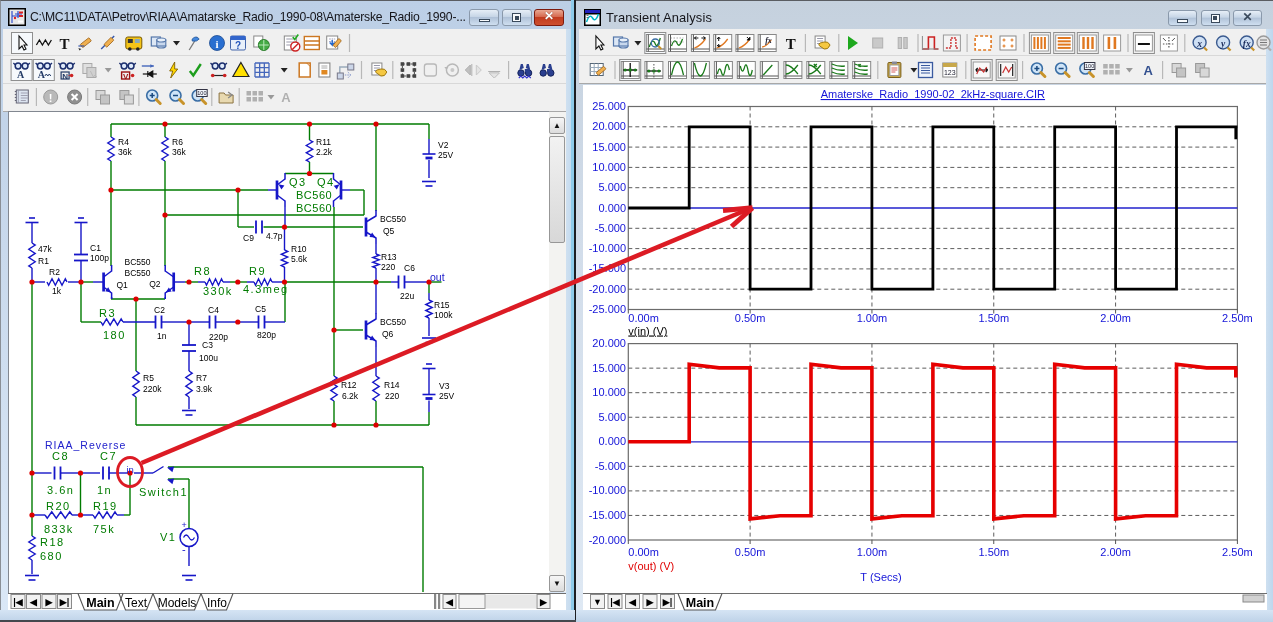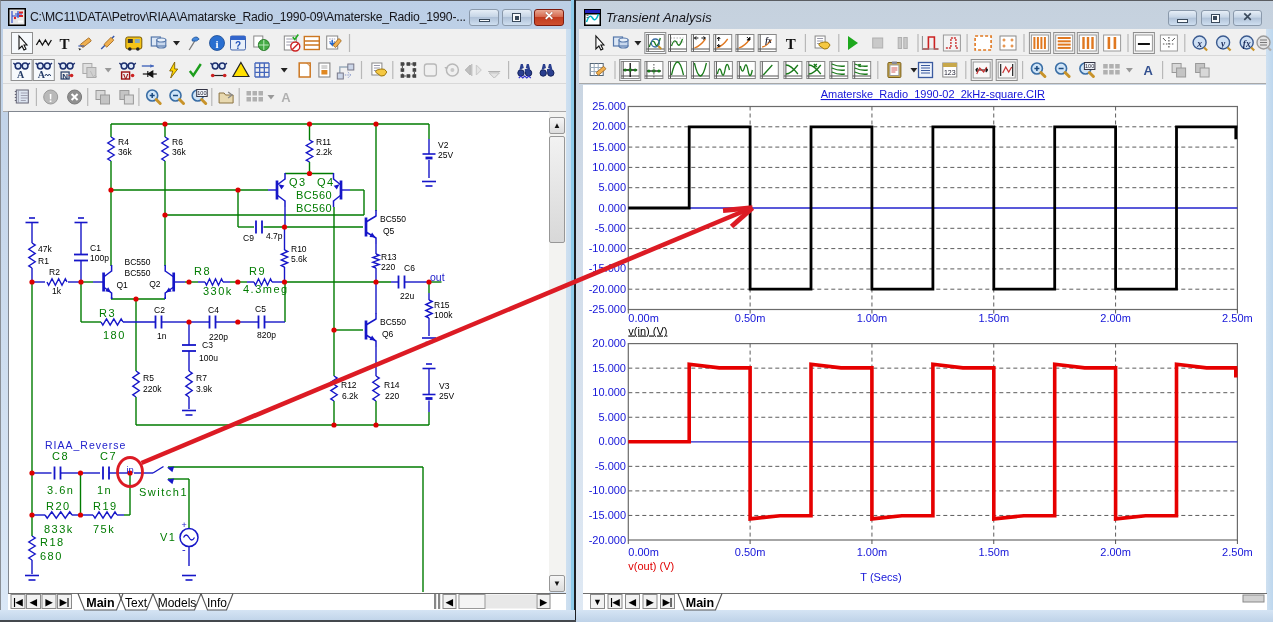--- a/index.html
+++ b/index.html
@@ -16,21 +16,21 @@
 <div class="abs" style="left:549px;top:575px;width:16px;height:17px;background:linear-gradient(180deg,#f6f6f6,#dcdcdc);border:1px solid #979797;border-radius:2px;color:#111;font-size:8px;text-align:center;line-height:15px;">▼</div>
 <svg class="abs" width="18" height="18" style="left:8px;top:8px" viewBox="0 0 18 18">
     <rect x="0" y="0" width="18" height="18" fill="#000"></rect>
     <rect x="1.5" y="1.5" width="15" height="15" fill="#e8e8e8"></rect>
     <path d="M4,3 v12 M4,8 h10 M10,3 v7 M7,6 h7" stroke="#2244cc" stroke-width="1.1" fill="none"></path>
     <rect x="11" y="3.5" width="4" height="2" fill="#dd2222"></rect>
     <rect x="11" y="7" width="4" height="2" fill="#dd2222"></rect>
     <rect x="10" y="12.5" width="5" height="2" fill="#fff"></rect>
     <circle cx="7" cy="10" r="1.2" fill="#dd2222"></circle>
   </svg>
-<div class="abs" style="left:30px;top:10px;width:442px;height:16px;font-size:12.2px;letter-spacing:-0.22px;color:#15151a;white-space:nowrap;overflow:hidden;">C:\MC11\DATA\Petrov\RIAA\Amatarske_Radio_1990-09\Amaterske_Radio_1990-...</div>
+<div class="abs" style="left:30px;top:10px;width:442px;height:16px;font-size:12.2px;letter-spacing:-0.22px;color:#15151a;white-space:nowrap;overflow:hidden;">C:\MC11\DATA\Petrov\RIAA\Amatarske_Radio_1990-08\Amaterske_Radio_1990-...</div>
 <div class="abs" style="left:469px;top:9px;width:30px;height:17px;background:linear-gradient(180deg,#e6eef7 0%,#c6d5e6 45%,#b0c2d8 50%,#cfdff0 100%);border:1px solid #8a99ab;border-radius:3px;"></div>
 <div class="abs" style="left:478.5px;top:18.5px;width:11px;height:3.5px;background:#f8fafc;border:1px solid #3a4a5c;"></div>
 <div class="abs" style="left:501.5px;top:9px;width:30px;height:17px;background:linear-gradient(180deg,#e6eef7 0%,#c6d5e6 45%,#b0c2d8 50%,#cfdff0 100%);border:1px solid #8a99ab;border-radius:3px;"></div>
 <div class="abs" style="left:512.0px;top:13.0px;width:9px;height:9px;background:#f8fafc;border:1.6px solid #3a4a5c;"></div>
 <div class="abs" style="left:514.5px;top:15.5px;width:4px;height:4px;background:#3a4a5c;"></div>
 <div class="abs" style="left:534px;top:9px;width:30px;height:17px;background:linear-gradient(180deg,#e9a791 0%,#d66a50 45%,#c23c1f 50%,#cd4f2e 100%);border:1px solid #7e1b0e;border-radius:3px;"></div>
 <div class="abs" style="left:534px;top:8px;width:30px;height:17px;color:#fff;font-size:12px;font-weight:bold;text-align:center;line-height:17px;text-shadow:0 0 1px #5a2012;">✕</div>
 <div class="abs" style="left:566px;top:29px;width:9px;height:585px;background:linear-gradient(90deg,#cfe0f0,#bdd7ee);"></div>
 <div class="abs" style="left:571px;top:0;width:3px;height:622px;background:#8ecbea;"></div>
 <div class="abs" style="left:574px;top:0;width:2px;height:622px;background:#1c1e22;"></div>
@@ -41,21 +41,21 @@
 <div class="abs" style="left:579px;top:29px;width:690px;height:55px;background:#f0f0f0;border-bottom:1px solid #a8a8a8;"></div>
 <div class="abs" style="left:579px;top:55px;width:690px;height:1px;background:#d8d8d8;"></div>
 <div class="abs" style="left:583px;top:85px;width:684px;height:508px;background:#fff;"></div>
 <svg class="abs" width="17" height="17" style="left:584px;top:9px" viewBox="0 0 17 17">
     <rect x="0" y="0" width="17" height="17" fill="#000"></rect>
     <rect x="1" y="1" width="15" height="3" fill="#2222bb"></rect>
     <rect x="1.5" y="5.5" width="14" height="10" fill="#fff"></rect>
     <path d="M2.5,13 q3,-9 6,-4 q3,5 6,-4" stroke="#00b8c8" stroke-width="1.5" fill="none"></path>
     <path d="M2.5,6.5 h2 M2.5,8.5 h2" stroke="#555" stroke-width="0.8"></path>
   </svg>
-<div class="abs" style="left:606px;top:10px;width:300px;height:16px;font-size:12.9px;letter-spacing:0.1px;color:#15151a;font-style:italic;">Transient Analysis</div>
+<div class="abs" style="left:606px;top:10px;width:300px;height:16px;font-size:12.9px;letter-spacing:0.1px;color:#15151a;">Transient Analysis</div>
 <div class="abs" style="left:1168px;top:10px;width:29px;height:16px;background:linear-gradient(180deg,#e6eef7 0%,#c6d5e6 45%,#b0c2d8 50%,#cfdff0 100%);border:1px solid #8a99ab;border-radius:3px;"></div>
 <div class="abs" style="left:1177.0px;top:19.0px;width:11px;height:3.5px;background:#f8fafc;border:1px solid #3a4a5c;"></div>
 <div class="abs" style="left:1200.5px;top:10px;width:29px;height:16px;background:linear-gradient(180deg,#e6eef7 0%,#c6d5e6 45%,#b0c2d8 50%,#cfdff0 100%);border:1px solid #8a99ab;border-radius:3px;"></div>
 <div class="abs" style="left:1210.5px;top:13.5px;width:9px;height:9px;background:#f8fafc;border:1.6px solid #3a4a5c;"></div>
 <div class="abs" style="left:1213.0px;top:16.0px;width:4px;height:4px;background:#3a4a5c;"></div>
 <div class="abs" style="left:1233px;top:10px;width:29px;height:16px;background:linear-gradient(180deg,#e6eef7 0%,#c6d5e6 45%,#b0c2d8 50%,#cfdff0 100%);border:1px solid #8a99ab;border-radius:3px;"></div>
 <div class="abs" style="left:1233px;top:9px;width:29px;height:16px;color:#3a4a5c;font-size:12px;font-weight:bold;text-align:center;line-height:16px;">✕</div>
 <div class="abs" style="left:1266px;top:29px;width:7px;height:585px;background:linear-gradient(90deg,#cfe0f0,#bdd7ee);"></div>
 <div class="abs" style="left:583px;top:593px;width:684px;height:17px;background:#fff;border-top:1px solid #6e6e6e;"></div>
 <div class="abs" style="left:576px;top:610px;width:697px;height:12px;background:linear-gradient(180deg,#d5e4f4,#bed2e8);"></div>

